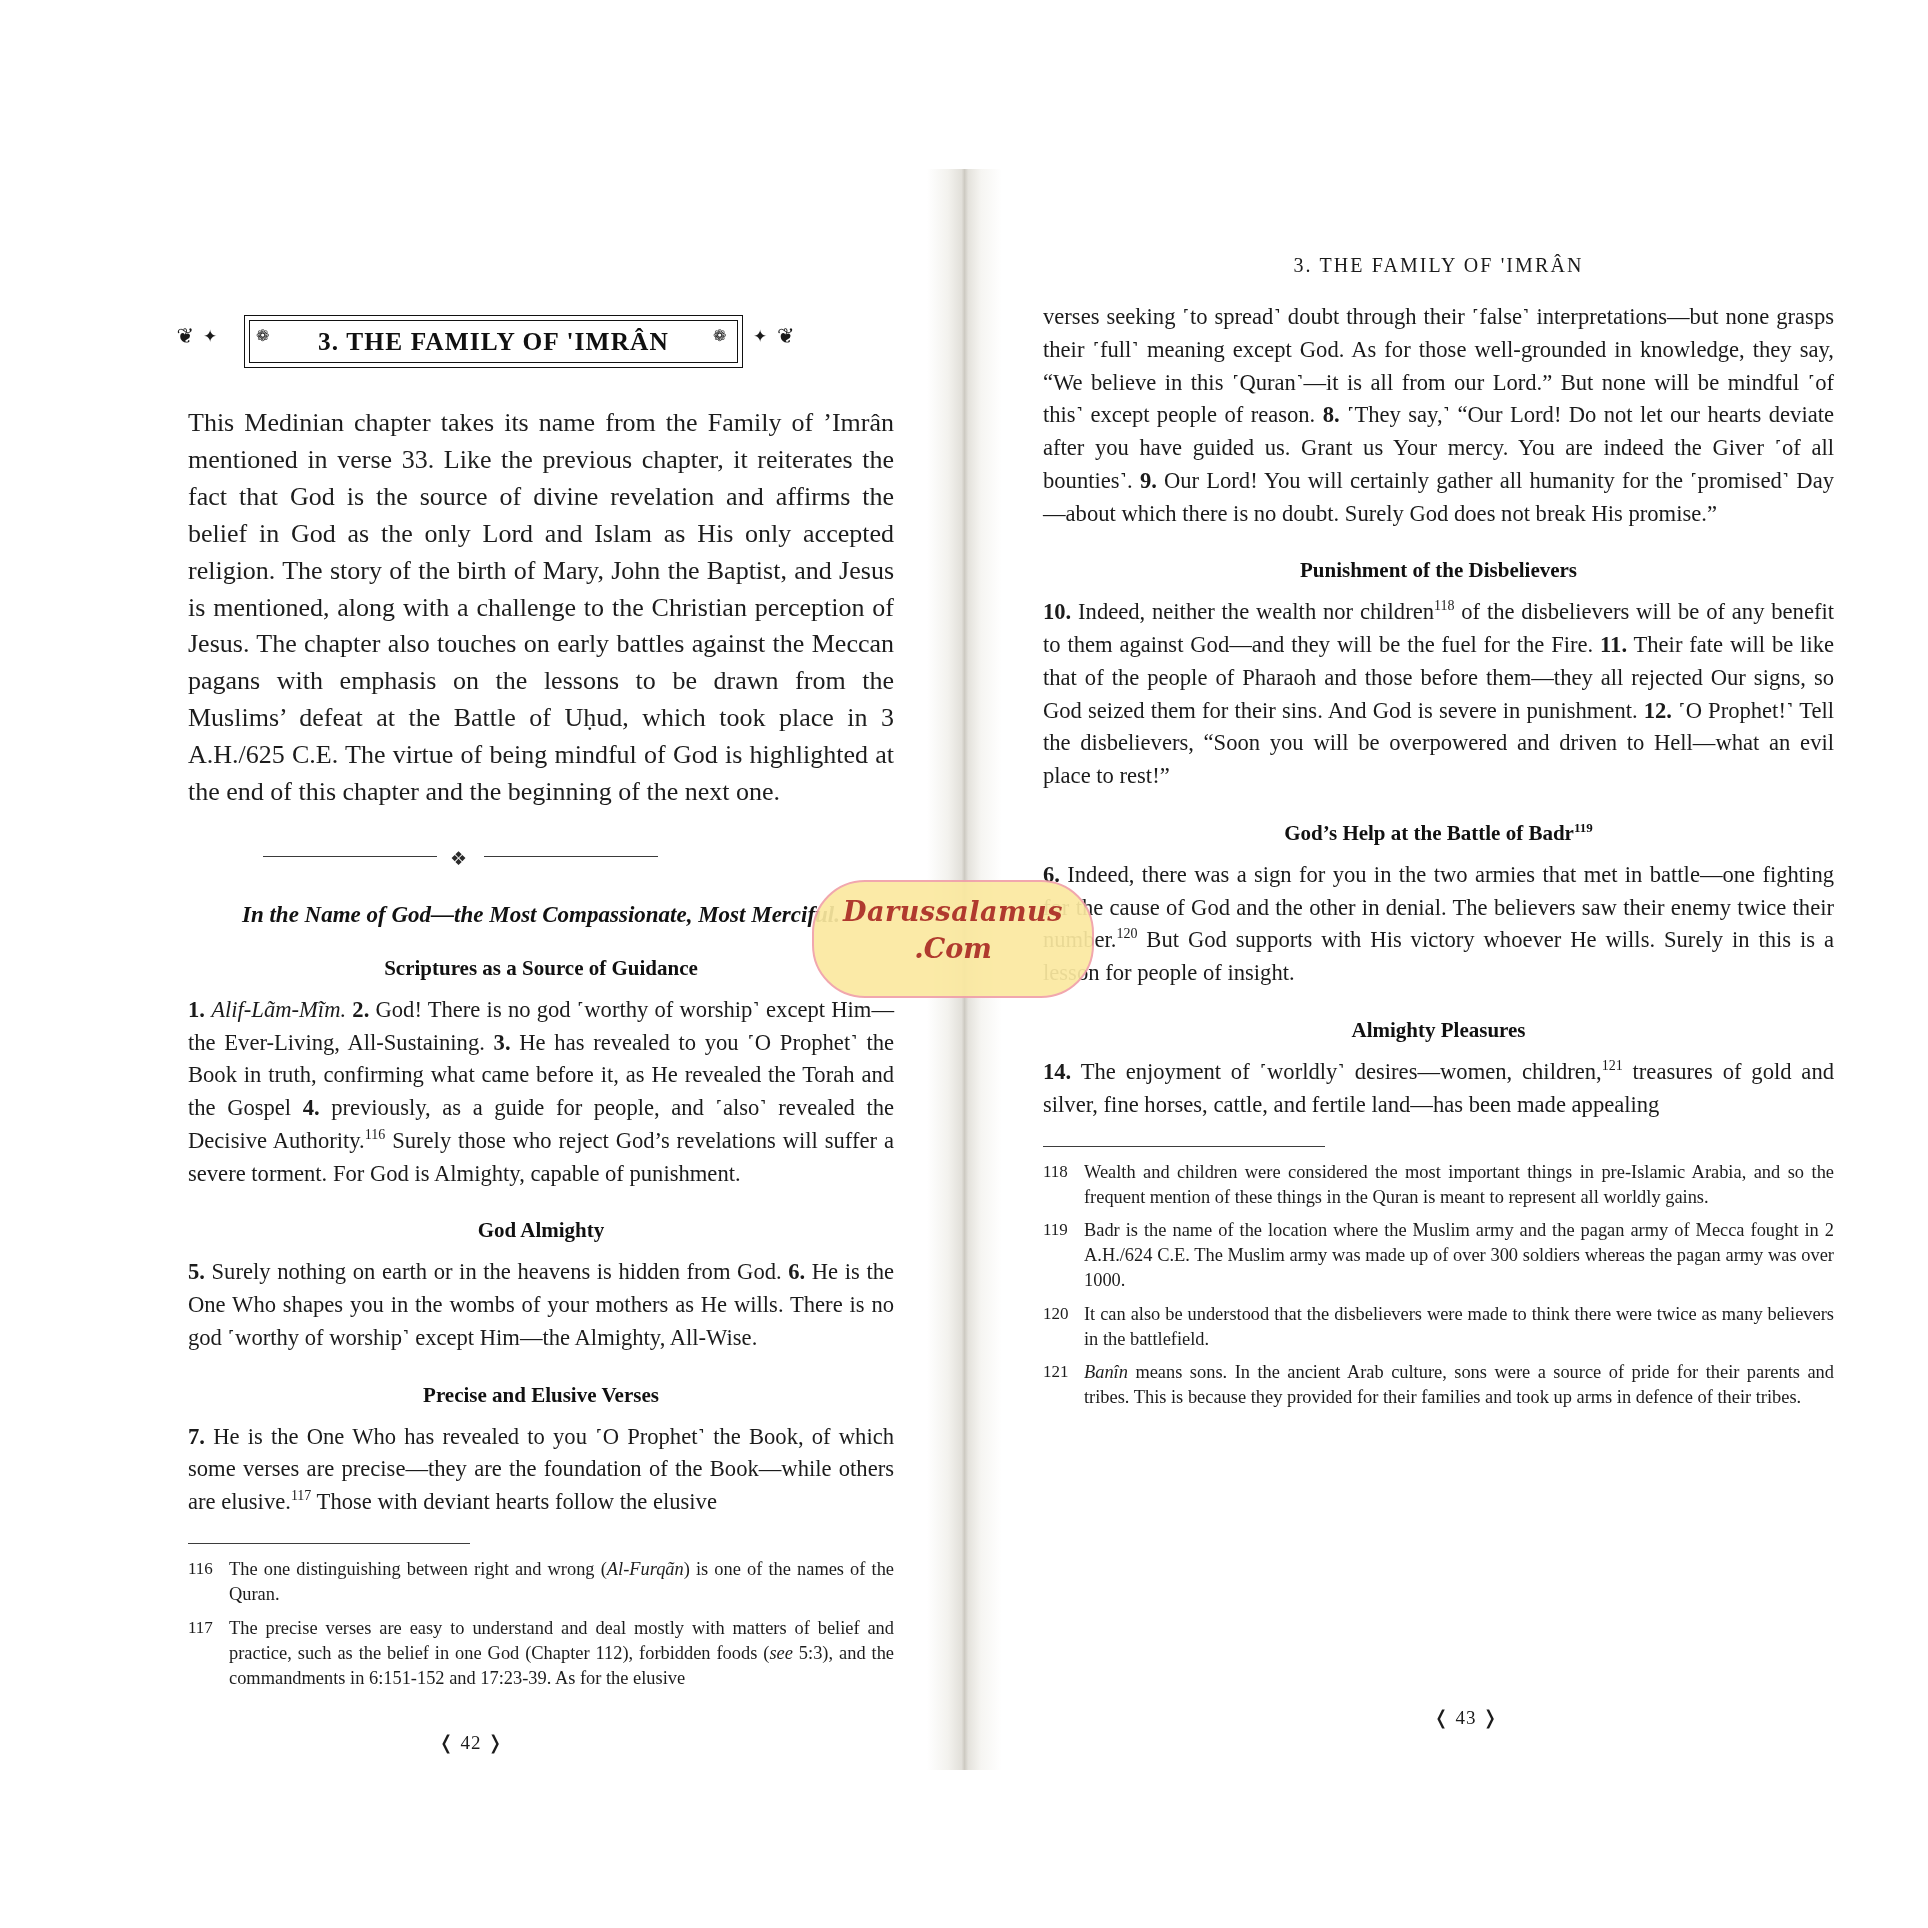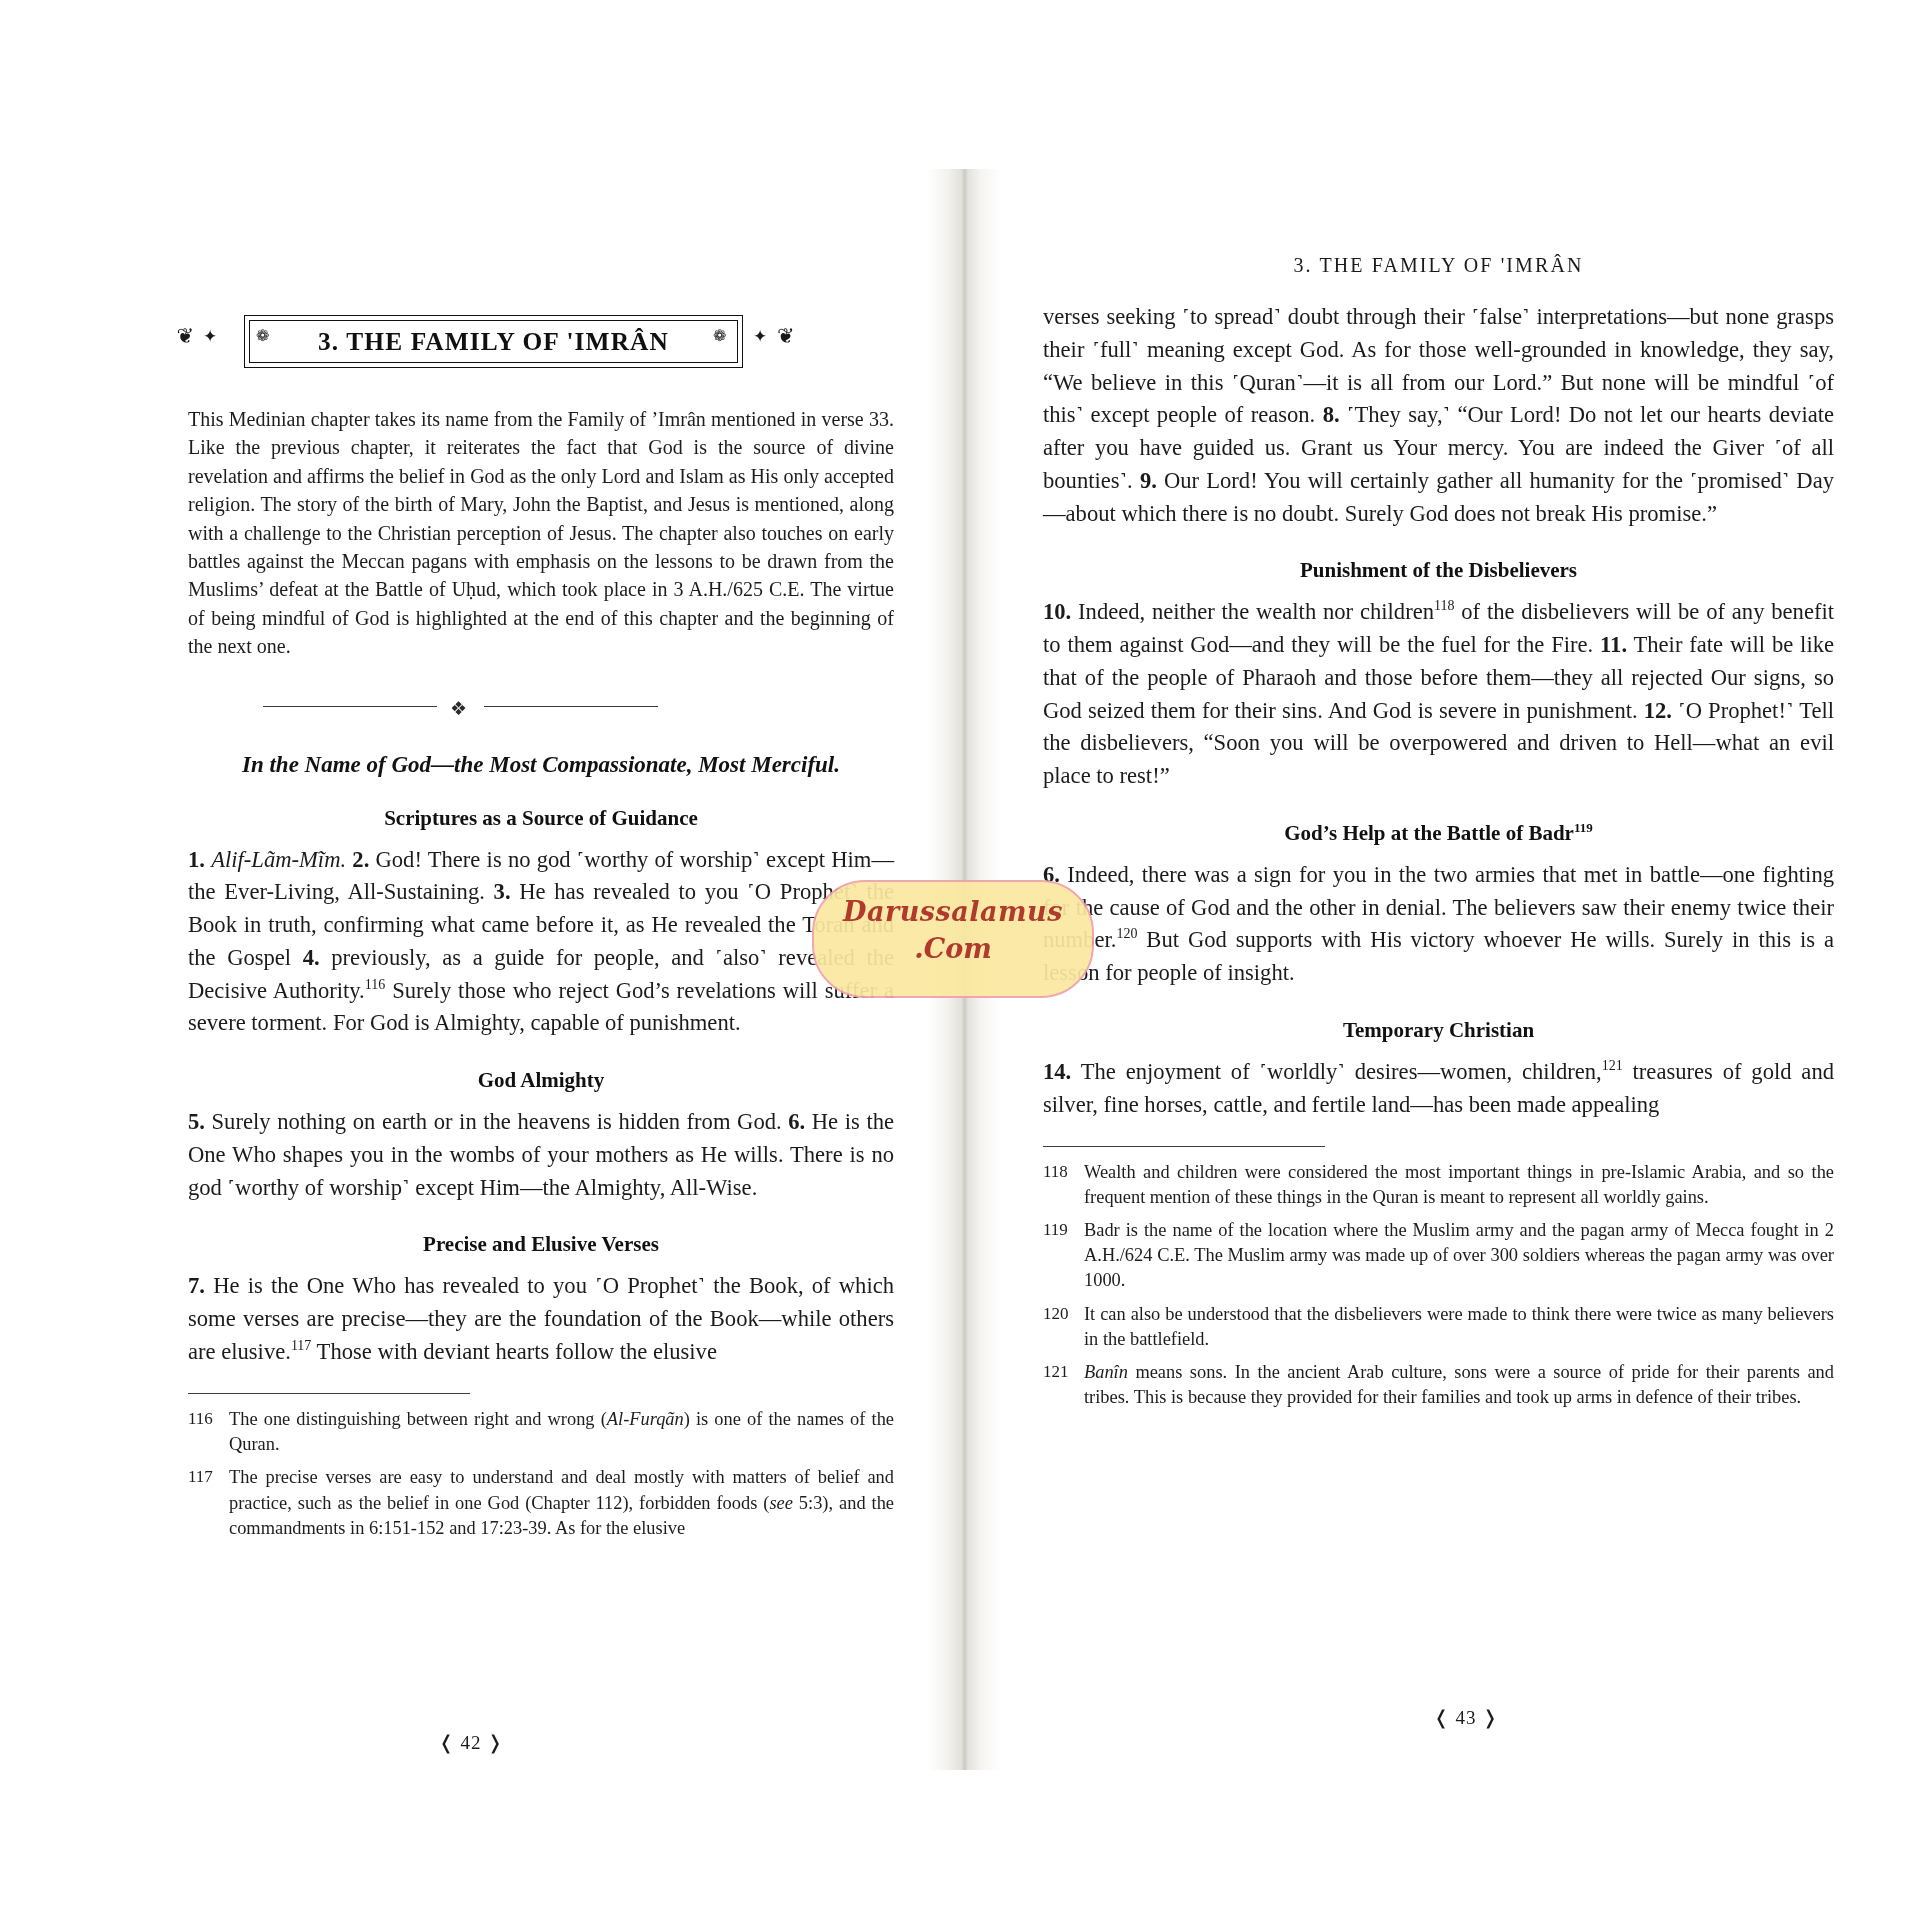--- a/index.html
+++ b/index.html
@@ -116,21 +116,21 @@
     line-height: 1;
   }
   .orn-l1 { left: 7.5px; }
   .orn-l2 { left: 34px; font-size: 17px; top: 17px;}
   .orn-r1 { left: 608px; }
   .orn-r2 { left: 584px; font-size: 17px; top: 17px;}
   .orn-inl { left: 87px; top: 17px; font-size: 16px; z-index: 4;}
   .orn-inr { left: 544px; top: 17px; font-size: 16px; z-index: 4;}
 
   .intro {
-    font-size: 20px;
+    font-size: 26px;
     line-height: 1.42;
     text-align: justify;
     text-align-last: left;
     color: #1d1d1d;
   }
 
   
   .divider {
     position: relative;
     width: 395px;
@@ -315,21 +315,21 @@
   <div class="page page-right">
     <div class="running-head">3. THE FAMILY OF 'IMRÂN</div>
 
     <div class="col-right" style="top:301px;">
       <div id="right-body">
           <p class="body-par">verses seeking ˹to spread˺ doubt through their ˹false˺ interpretations—but none grasps their ˹full˺ meaning except God. As for those well-grounded in knowledge, they say, “We believe in this ˹Quran˺—it is all from our Lord.” But none will be mindful ˹of this˺ except people of reason. <b>8.</b>  ˹They say,˺ “Our Lord! Do not let our hearts deviate after you have guided us. Grant us Your mercy. You are indeed the Giver ˹of all bounties˺. <b>9.</b>  Our Lord! You will certainly gather all humanity for the ˹promised˺ Day—about which there is no doubt. Surely God does not break His promise.”</p>
           <div class="section-head">Punishment of the Disbelievers</div>
           <p class="body-par"><b>10.</b>  Indeed, neither the wealth nor children<sup>118</sup> of the disbelievers will be of any benefit to them against God—and they will be the fuel for the Fire. <b>11.</b>  Their fate will be like that of the people of Pharaoh and those before them—they all rejected Our signs, so God seized them for their sins. And God is severe in punishment. <b>12.</b>  ˹O Prophet!˺ Tell the disbelievers, “Soon you will be overpowered and driven to Hell—what an evil place to rest!”</p>
           <div class="section-head">God’s Help at the Battle of Badr<sup>119</sup></div>
           <p class="body-par"><b>6.</b>  Indeed, there was a sign for you in the two armies that met in battle—one fighting for the cause of God and the other in denial. The believers saw their enemy twice their number.<sup>120</sup> But God supports with His victory whoever He wills. Surely in this is a lesson for people of insight.</p>
-          <div class="section-head">Temporary Christian</div>
+          <div class="section-head">Almighty Pleasures</div>
           <p class="body-par"><b>14.</b>  The enjoyment of ˹worldly˺ desires—women, children,<sup>121</sup> treasures of gold and silver, fine horses, cattle, and fertile land—has been made appealing</p>
         </div>
 
       <div class="fn-rule fn-rule-right"></div>
       <div class="footnotes" id="right-footnotes">
           <div class="fn">
             <div class="num">118</div>
             <div class="txt">Wealth and children were considered the most important things in pre-Islamic Arabia, and so the frequent mention of these things in the Quran is meant to represent all worldly gains.</div>
           </div>
           <div class="fn">

